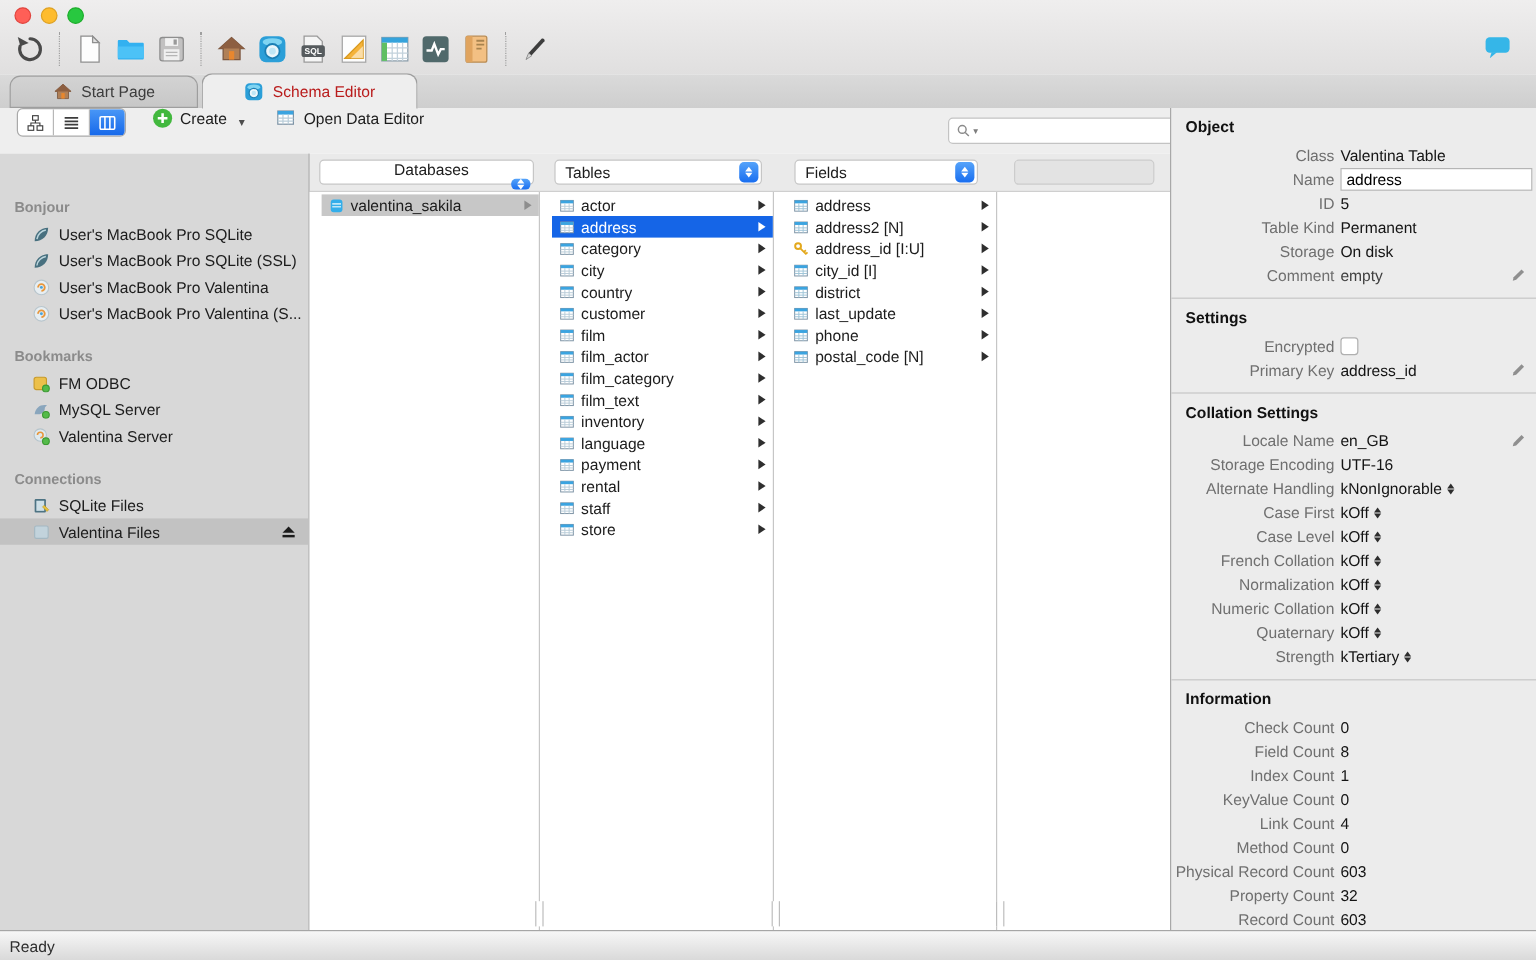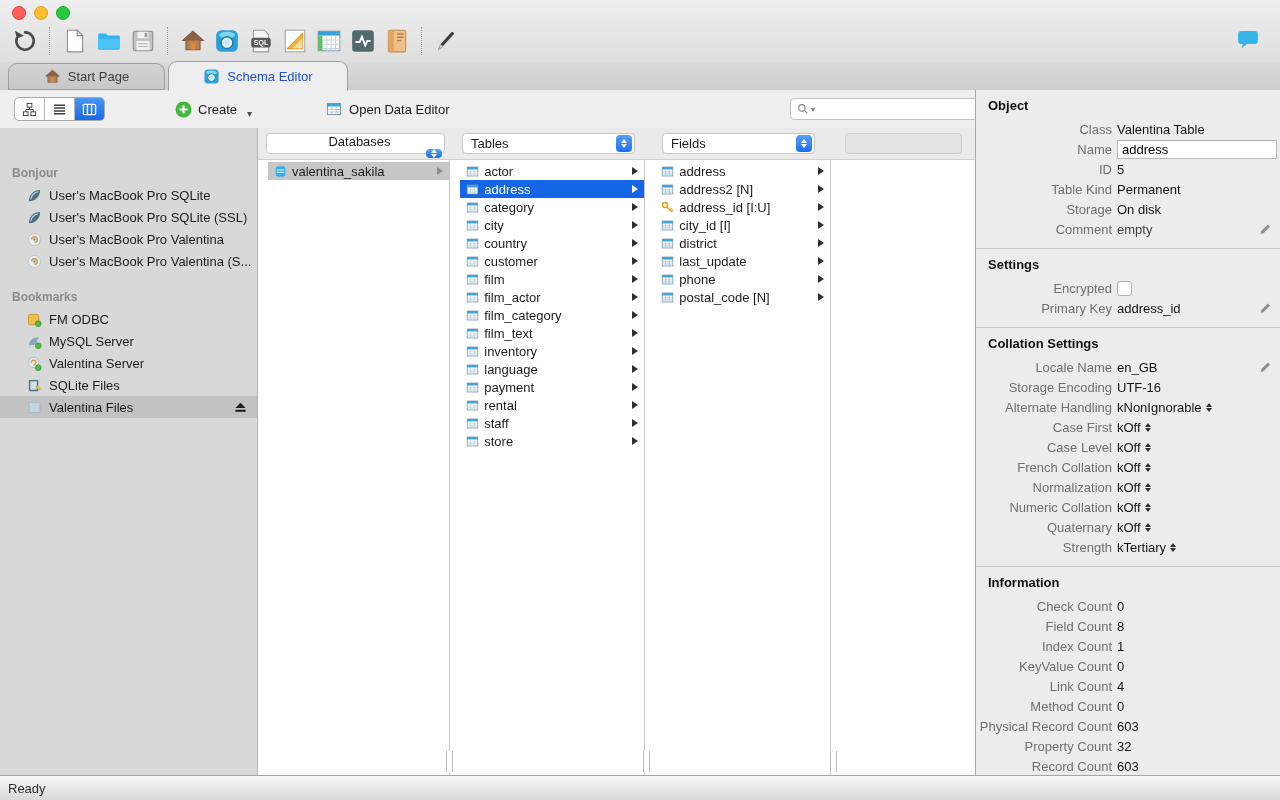--- a/index.html
+++ b/index.html
@@ -25,25 +25,25 @@
 
   
   .tabbar{position:absolute;left:0;top:62px;width:1280px;height:28px;
           background:linear-gradient(#dadada,#cecece);border-bottom:1px solid #b0b0b0;}
   .tab{position:absolute;display:flex;align-items:center;justify-content:center;gap:7px;
        border:1px solid #9e9e9e;border-radius:9px 9px 0 0;font-size:13px;}
   .tab .tabicon svg{width:17px;height:17px;}
   .tab.inactive{left:8px;bottom:0;width:155px;height:25px;color:#3d3d3d;
        background:linear-gradient(#d3d3d3,#c7c7c7);text-align:right;}
   .tab.active{left:168px;bottom:-1px;width:178px;height:28px;background:#eeeeee;
-       border-bottom:1px solid #eeeeee;z-index:2;color:#1d4ed8;}
+       border-bottom:1px solid #eeeeee;z-index:2;color:#b91c1c;}
 
   
   .toolbar2{position:absolute;left:0;top:90px;width:975px;height:38px;background:#eeeeee;
-            display:flex;align-items:center;padding-left:14px;box-sizing:border-box;gap:48px;}
+            display:flex;align-items:flex-start;padding-left:14px;box-sizing:border-box;}
   .segctl{display:flex;border:1px solid #a9a9a9;border-radius:5px;overflow:hidden;background:#fff;}
   .seg{width:29px;height:22px;display:flex;align-items:center;justify-content:center;border-right:1px solid #b7b7b7;}
   .seg:last-child{border-right:none;}
   .seg svg{width:15px;height:15px;}
   .seg.on{background:linear-gradient(#4997f6,#1668ea);}
   .createbtn{display:flex;align-items:center;gap:6px;margin-left:22px;}
   .createbtn svg{width:17px;height:17px;}
   .caret-dn{font-size:10px;color:#4d4d4d;margin-left:4px;position:relative;top:4px;}
   .odebtn{display:flex;align-items:center;gap:7px;margin-left:26px;}
   .odebtn svg{width:16px;height:16px;}
@@ -415,20 +415,21 @@
       <div class="side-row">
         <span class="side-icon">
           <svg viewBox="0 0 16 16">
             <circle cx="7" cy="7" r="5.5" fill="#dfe9ee" stroke="#b5c4cc"></circle>
             <path d="M4.5 7a2.5 2.5 0 1 1 2.5 2.5" stroke="#e8973c" stroke-width="1.4" fill="none"></path>
             <circle cx="12" cy="12.5" r="3" fill="#54bb49" stroke="#3c9a33"></circle>
           </svg>
         </span>
         <span class="lab">Valentina Server</span>
       </div>
+      <div class="side-head">Connections</div>
       <div class="side-row">
         <span class="side-icon">
           <svg viewBox="0 0 16 16">
             <rect x="2" y="2" width="10" height="12" rx="1" fill="#4d7383"></rect>
             <rect x="3.5" y="3.5" width="7" height="9" fill="#cfe0e7"></rect>
             <path d="M9 9l4 4 1.5-1.5-4-4z" fill="#e8c23c" stroke="#b5941f" stroke-width=".5"></path>
           </svg>
         </span>
         <span class="lab">SQLite Files</span>
       </div>

